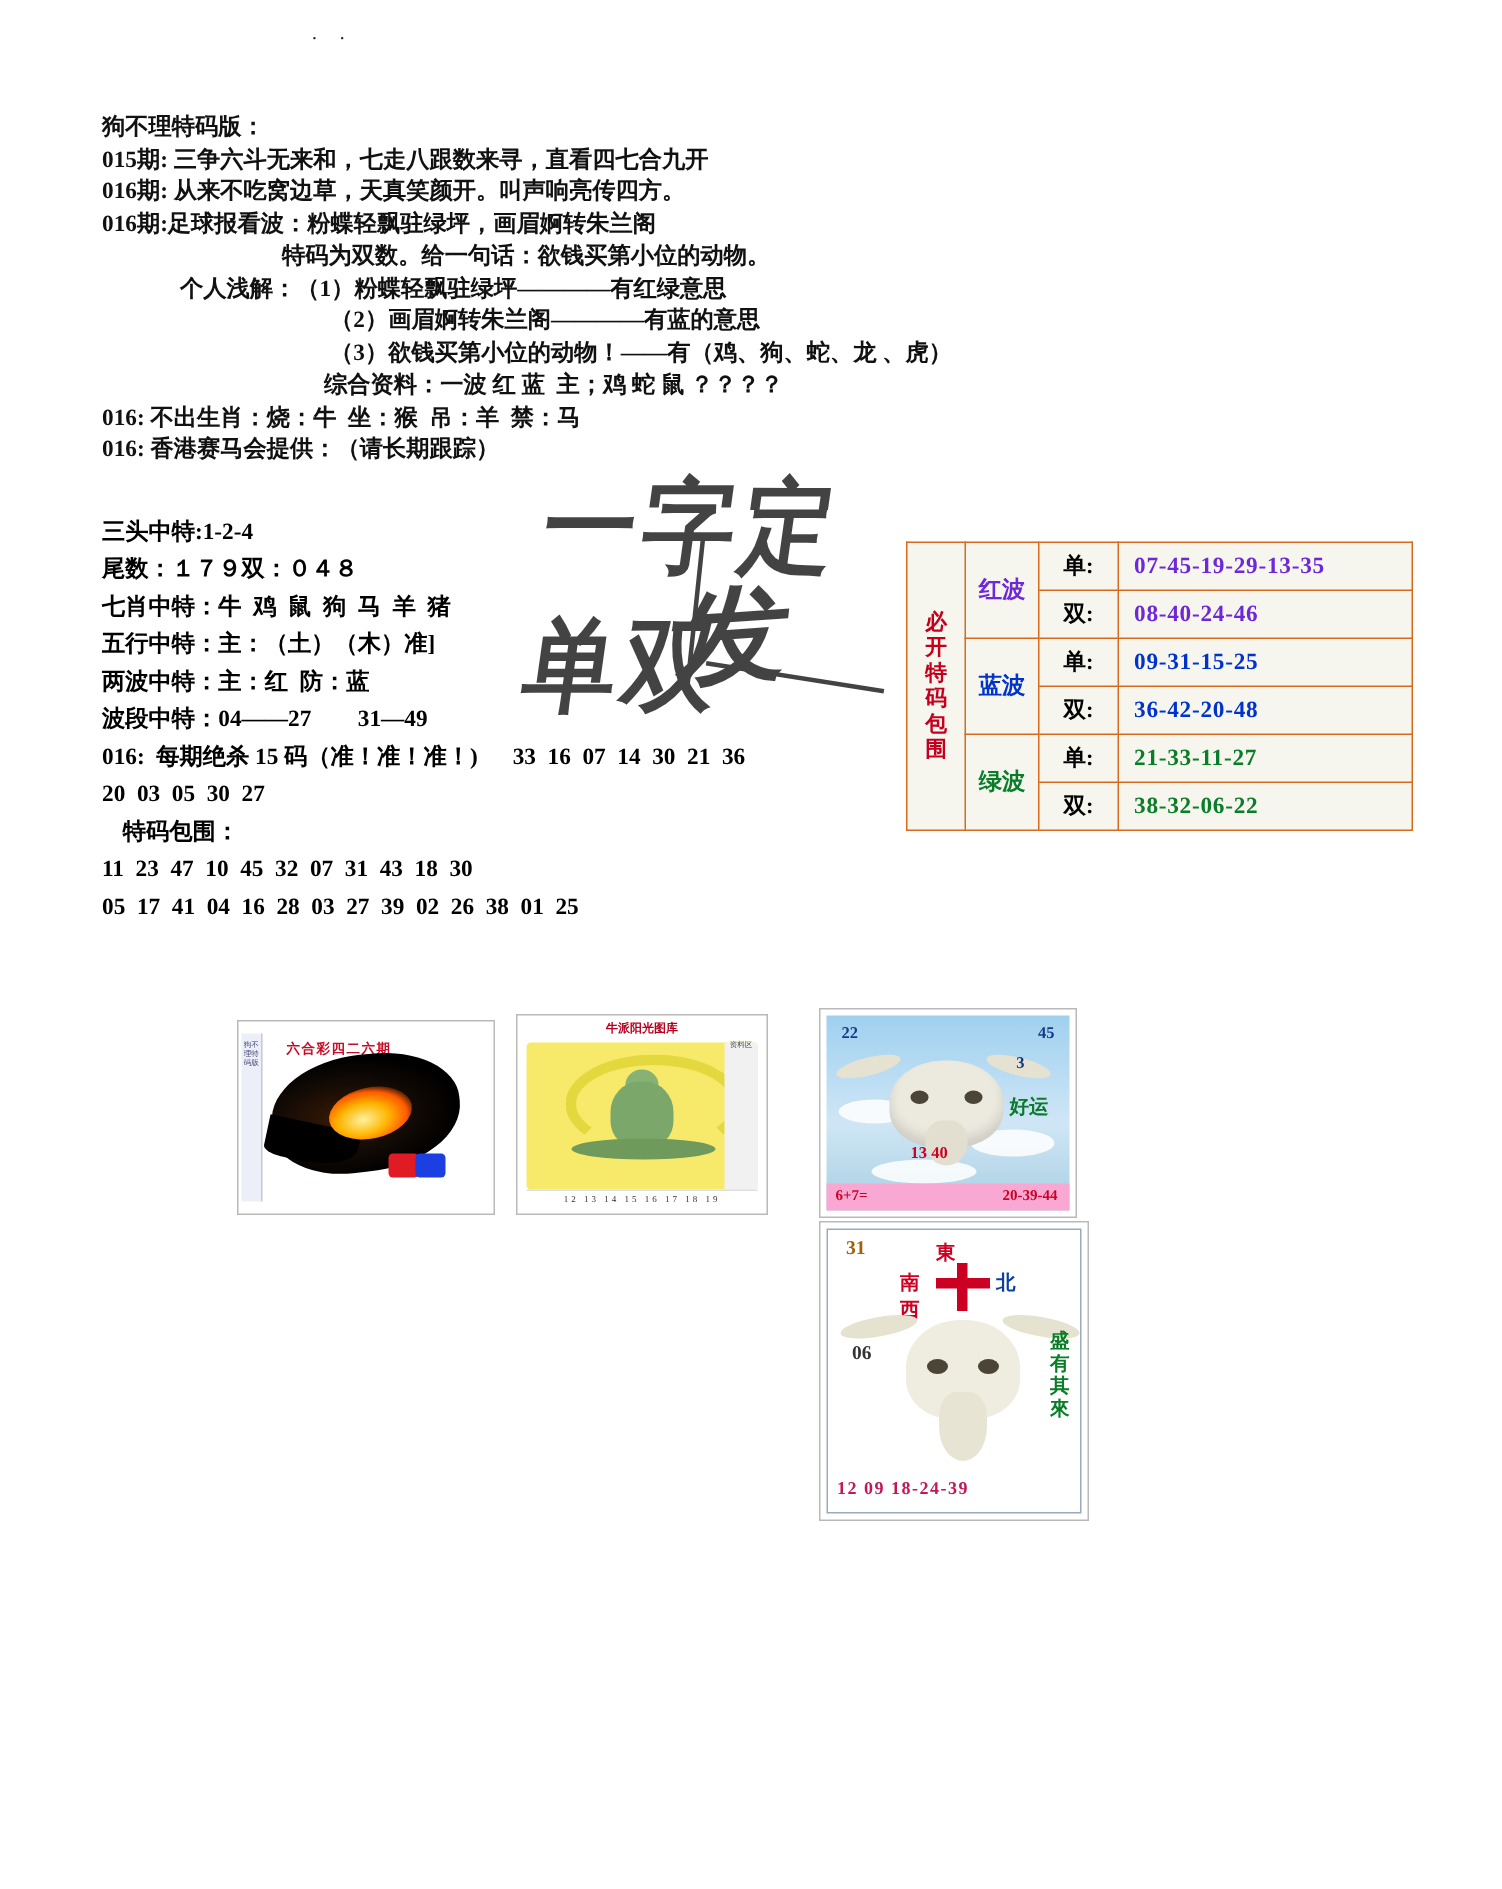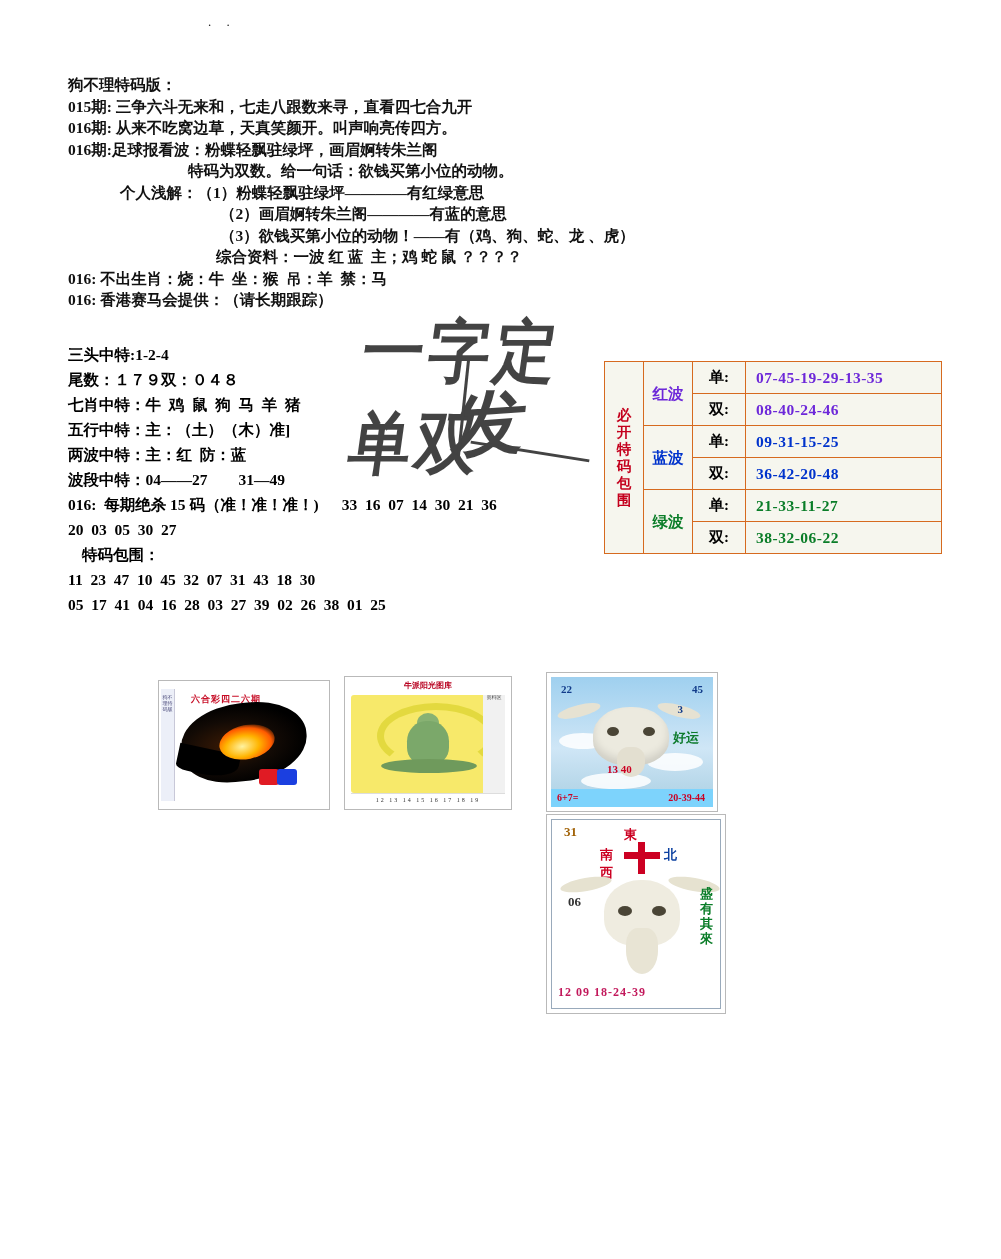--- a/index.html
+++ b/index.html
@@ -285,21 +285,21 @@
     position: absolute; left: 66px; top: 70px; width: 28px; height: 30px;
     background: #e3dfd0; border-radius: 40% 40% 50% 50%;
   }
   .c3-eye-l { position: absolute; left: 56px; top: 50px; width: 12px; height: 9px; background: #4a4536; border-radius: 50%; }
   .c3-eye-r { position: absolute; left: 92px; top: 50px; width: 12px; height: 9px; background: #4a4536; border-radius: 50%; }
   .c3-n { position: absolute; font-size: 11px; font-weight: bold; color: #123c8a; }
   .c3-n.red { color: #cc0022; }
   .c3-n.green { color: #0c7a2c; }
   .c3-bottom {
     position: absolute; left: 4px; right: 4px; bottom: 4px; height: 18px;
-    background: #7dd3fc;
+    background: #f9a8d4;
     font-size: 10px; font-weight: bold; color: #cc0022;
     line-height: 18px;
   }
 
   
   .card4 { left: 388px; top: 142px; width: 180px; height: 200px; }
   .card4 .c4-body {
     position: absolute; left: 4px; top: 4px; right: 4px; bottom: 4px;
     background: #ffffff;
     border: 1px solid #9ab;

